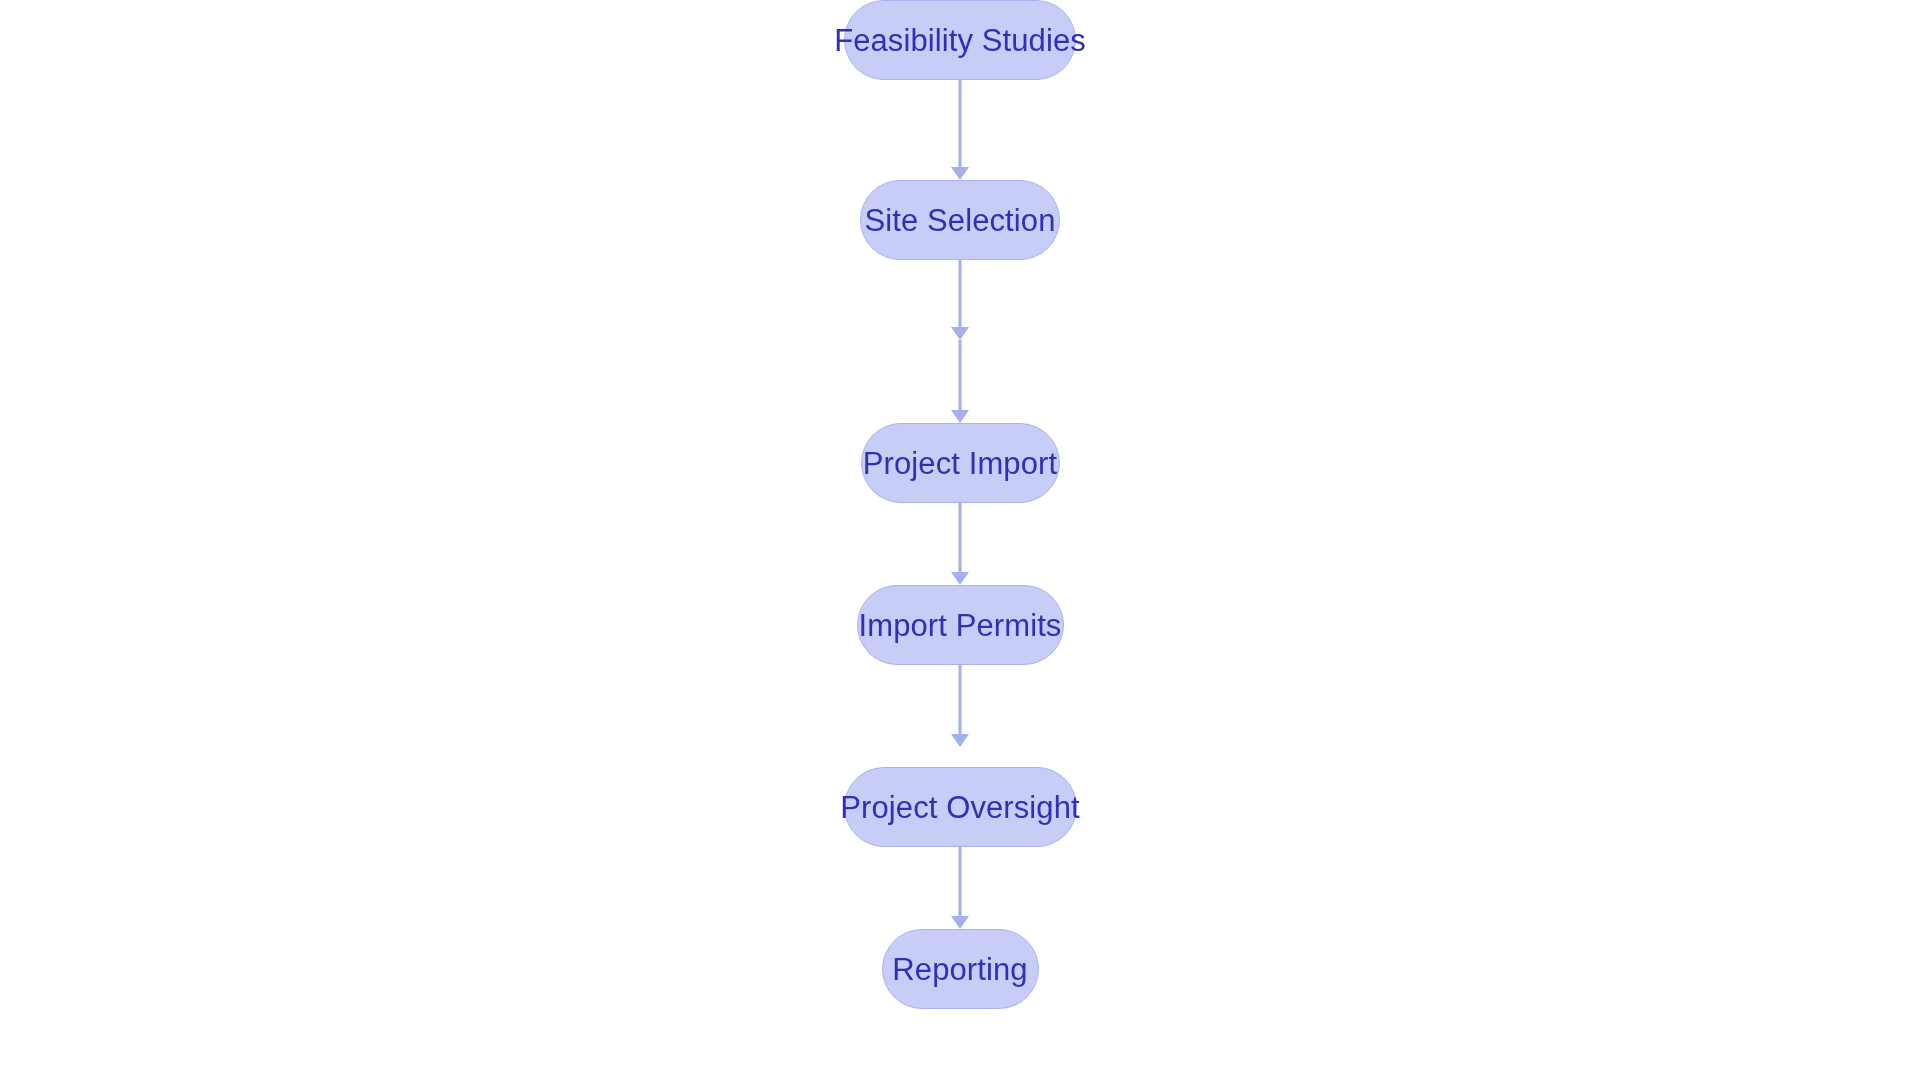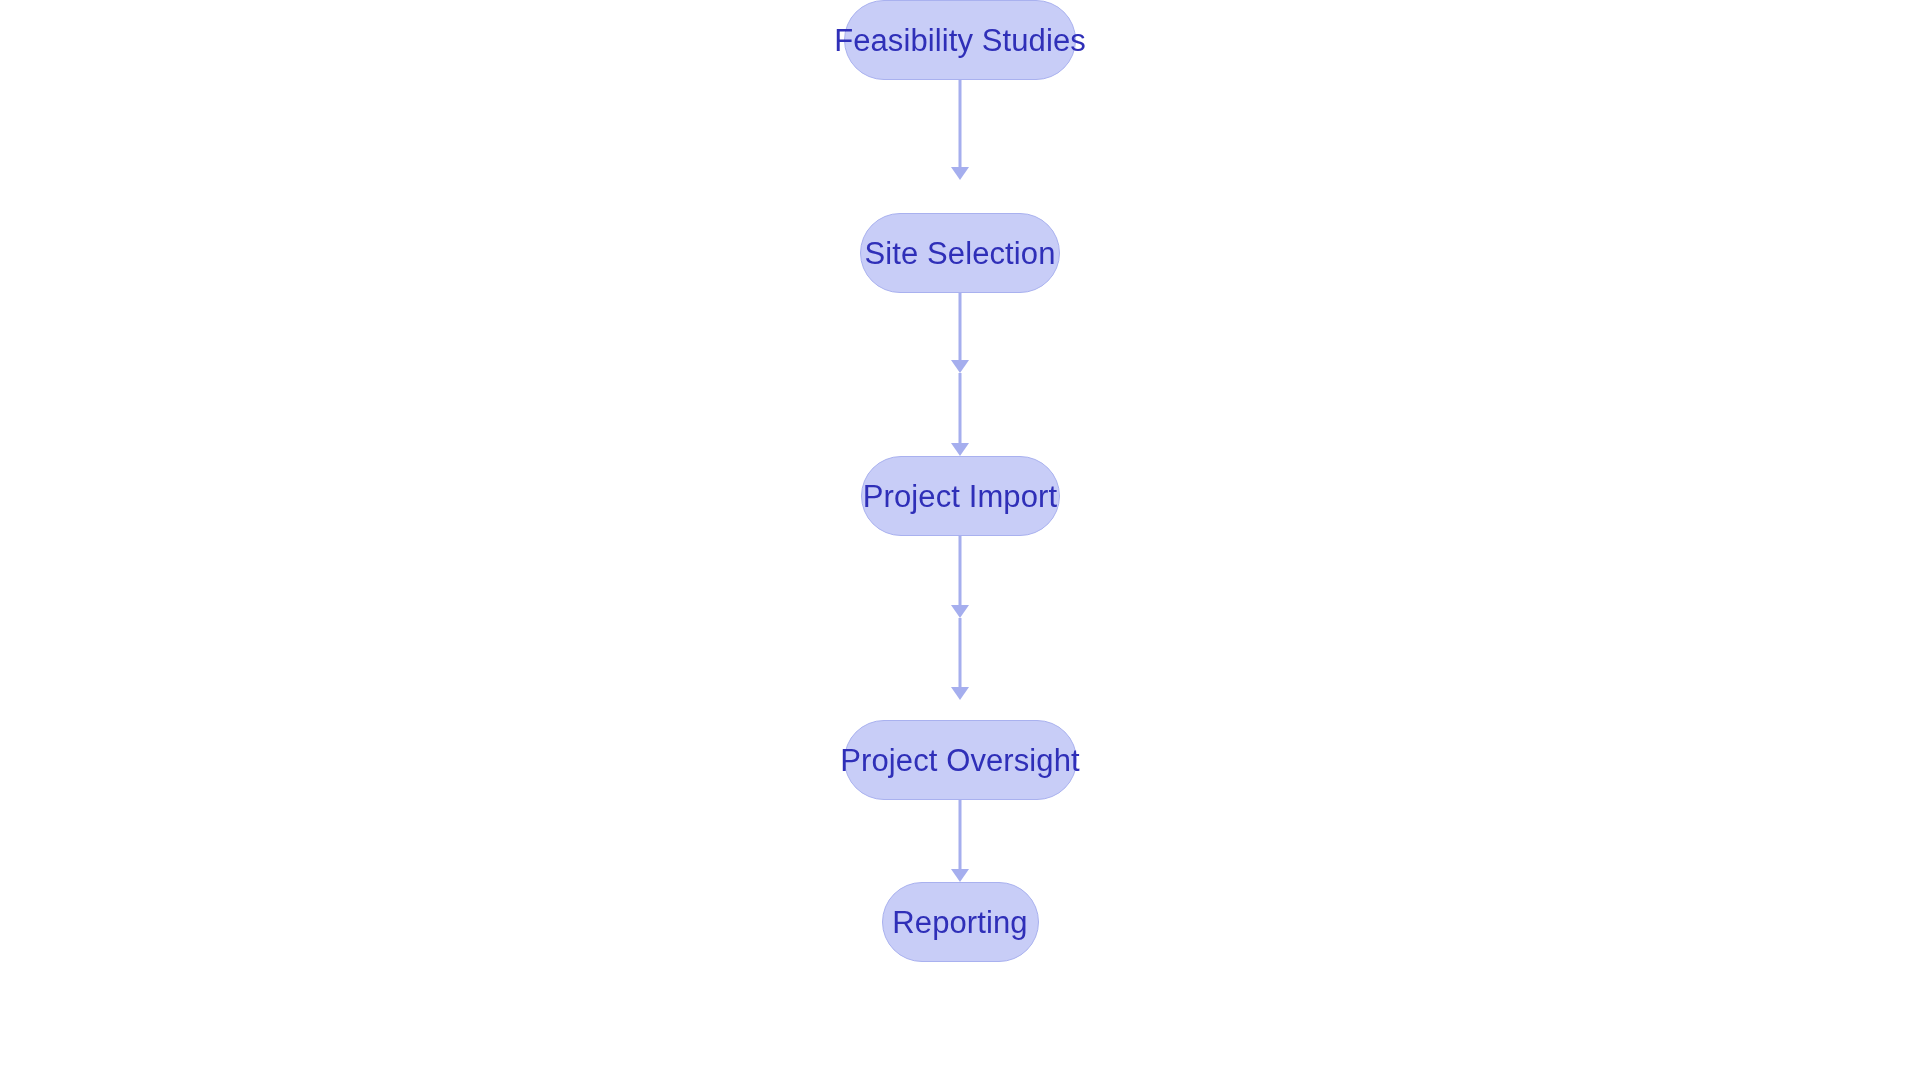--- a/index.html
+++ b/index.html
@@ -90,21 +90,21 @@
 
     <div class="node" style="width: 232px;">
       <span class="node-label">Feasibility Studies</span>
     </div>
 
     <div class="connector" style="height: 100px;">
       <span class="line" style="height: 89px;"></span>
       <span class="head"></span>
     </div>
 
-    <div class="node" style="width: 200px; margin-top: 33px;">
+    <div class="node" style="width: 200px;">
       <span class="node-label">Site Selection</span>
     </div>
 
     <div class="connector" style="height: 80px;">
       <span class="line" style="height: 69px;"></span>
       <span class="head"></span>
     </div>
 
 
     <div class="connector" style="height: 83px;">
@@ -114,20 +114,23 @@
 
     <div class="node" style="width: 199px;">
       <span class="node-label">Project Import</span>
     </div>
 
     <div class="connector" style="height: 82px;">
       <span class="line" style="height: 71px;"></span>
       <span class="head"></span>
     </div>
 
+    <div class="node" style="width: 207px;">
+      <span class="node-label">Import Permits</span>
+    </div>
 
     <div class="connector" style="height: 82px;">
       <span class="line" style="height: 71px;"></span>
       <span class="head"></span>
     </div>
 
     <div class="node" style="width: 233px; margin-top: 20px;">
       <span class="node-label">Project Oversight</span>
     </div>
 

